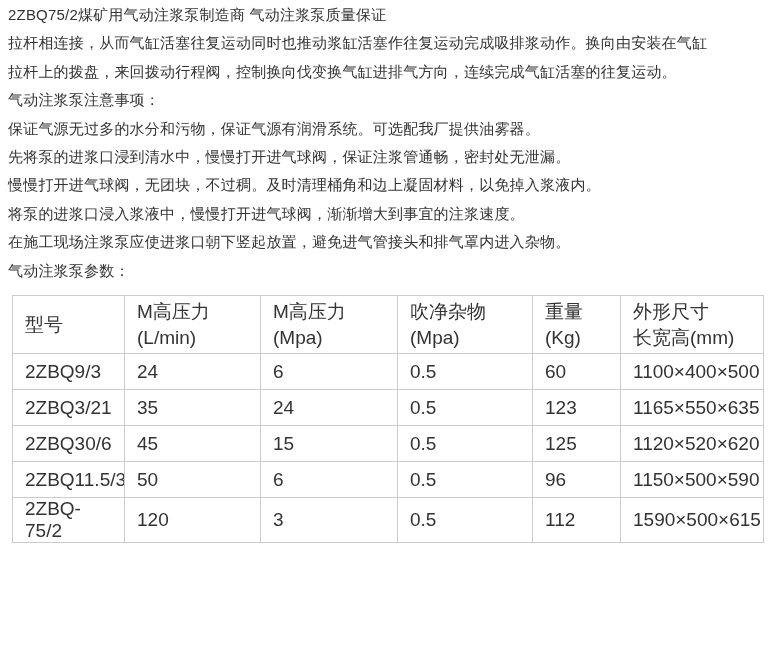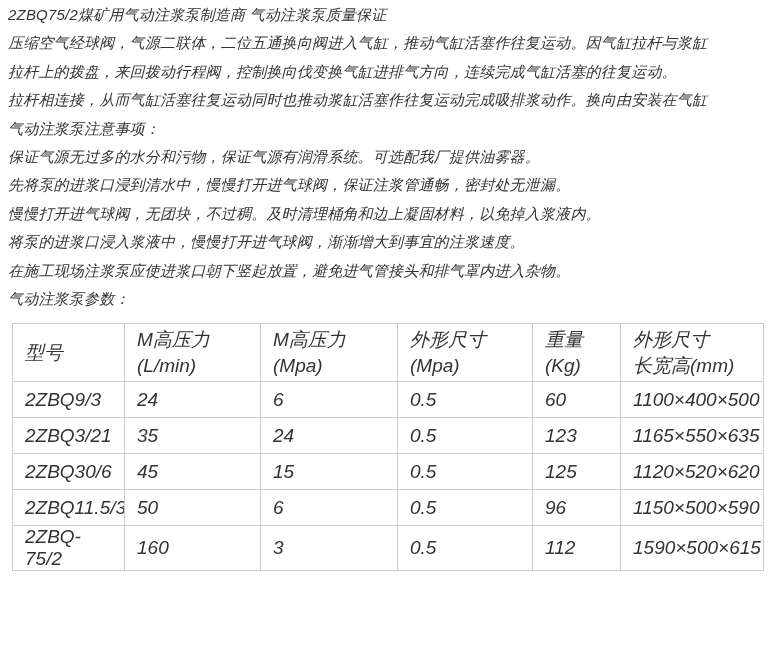--- a/index.html
+++ b/index.html
@@ -9,21 +9,20 @@
   }
   body {
     width: 783px;
     height: 666px;
     overflow: hidden;
     font-family: "Liberation Sans", "DejaVu Sans", sans-serif;
     color: #333333;
   }
   .doc {
     padding: 1px 0 0 8px;
-    font-style: italic;
   }
   .text-line {
     margin: 0;
     font-size: 15px;
     line-height: 28.4px;
     white-space: nowrap;
     letter-spacing: 0.2px;
   }
   table.params {
     border-collapse: collapse;
@@ -54,23 +53,22 @@
     background: #ffffff;
   }
 </style>
 </head>
 <body>
 
 <div class="doc">
 
   <p class="text-line">2ZBQ75/2煤矿用气动注浆泵制造商 气动注浆泵质量保证</p>
 
-  <p class="text-line">压缩空气经球阀，气源二联体，二位五通换向阀进入气缸，推动气缸活塞作往复运动。因气缸拉杆与浆缸</p>
+  <p class="text-line">拉杆相连接，从而气缸活塞往复运动同时也推动浆缸活塞作往复运动完成吸排浆动作。换向由安装在气缸</p>
   <p class="text-line">拉杆上的拨盘，来回拨动行程阀，控制换向伐变换气缸进排气方向，连续完成气缸活塞的往复运动。</p>
-  <p class="text-line">拉杆相连接，从而气缸活塞往复运动同时也推动浆缸活塞作往复运动完成吸排浆动作。换向由安装在气缸</p>
   <p class="text-line">气动注浆泵注意事项：</p>
   <p class="text-line">保证气源无过多的水分和污物，保证气源有润滑系统。可选配我厂提供油雾器。</p>
   <p class="text-line">先将泵的进浆口浸到清水中，慢慢打开进气球阀，保证注浆管通畅，密封处无泄漏。</p>
   <p class="text-line">慢慢打开进气球阀，无团块，不过稠。及时清理桶角和边上凝固材料，以免掉入浆液内。</p>
   <p class="text-line">将泵的进浆口浸入浆液中，慢慢打开进气球阀，渐渐增大到事宜的注浆速度。</p>
   <p class="text-line">在施工现场注浆泵应使进浆口朝下竖起放置，避免进气管接头和排气罩内进入杂物。</p>
   <p class="text-line">气动注浆泵参数：</p>
 
   <table class="params">
     <colgroup>
@@ -79,21 +77,21 @@
       <col style="width:137px">
       <col style="width:135px">
       <col style="width:88px">
       <col style="width:143px">
     </colgroup>
     <thead>
       <tr>
         <th>型号</th>
         <th>M高压力(L/min)</th>
         <th>M高压力(Mpa)</th>
-        <th>外形尺寸(Mpa)</th>
+        <th>吹净杂物(Mpa)</th>
         <th>重量(Kg)</th>
         <th>
           <div>外形尺寸</div>
           <div>长宽高(mm)</div>
         </th>
       </tr>
     </thead>
     <tbody>
       <tr>
         <td>2ZBQ9/3</td>
@@ -122,21 +120,21 @@
       <tr>
         <td>2ZBQ11.5/3</td>
         <td>50</td>
         <td>6</td>
         <td>0.5</td>
         <td>96</td>
         <td>1150×500×590</td>
       </tr>
       <tr>
         <td>2ZBQ-75/2</td>
-        <td>160</td>
+        <td>120</td>
         <td>3</td>
         <td>0.5</td>
         <td>112</td>
         <td>1590×500×615</td>
       </tr>
     </tbody>
   </table>
 
   <div class="below-table"></div>
 </div>

